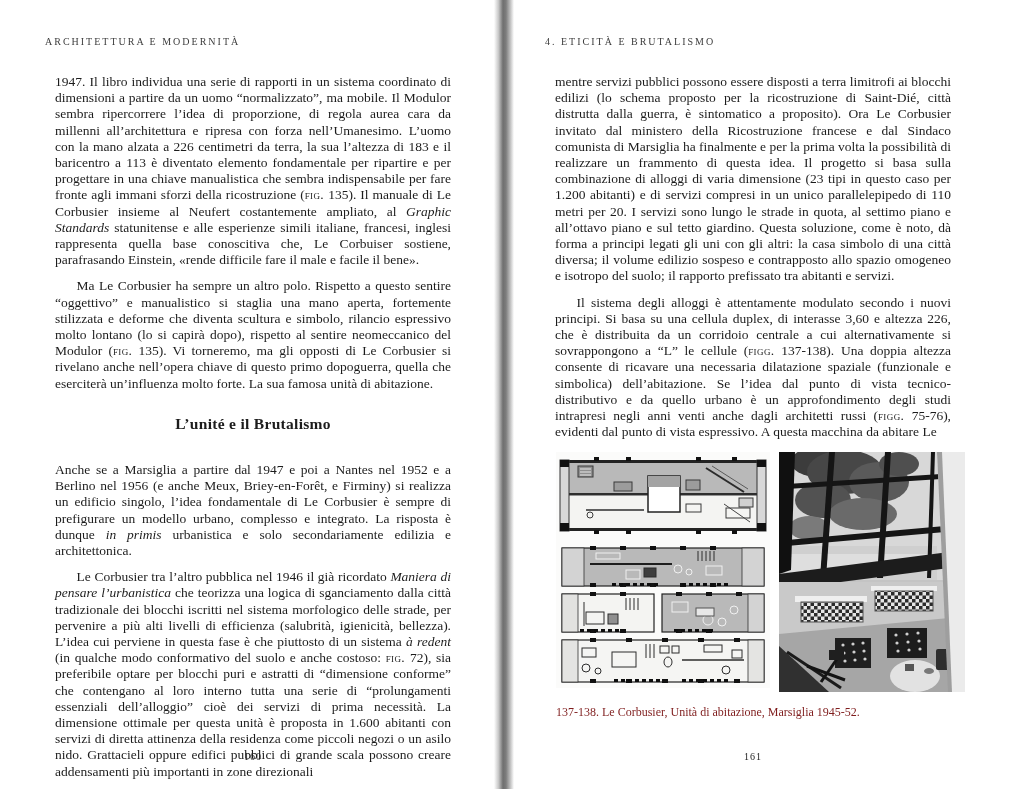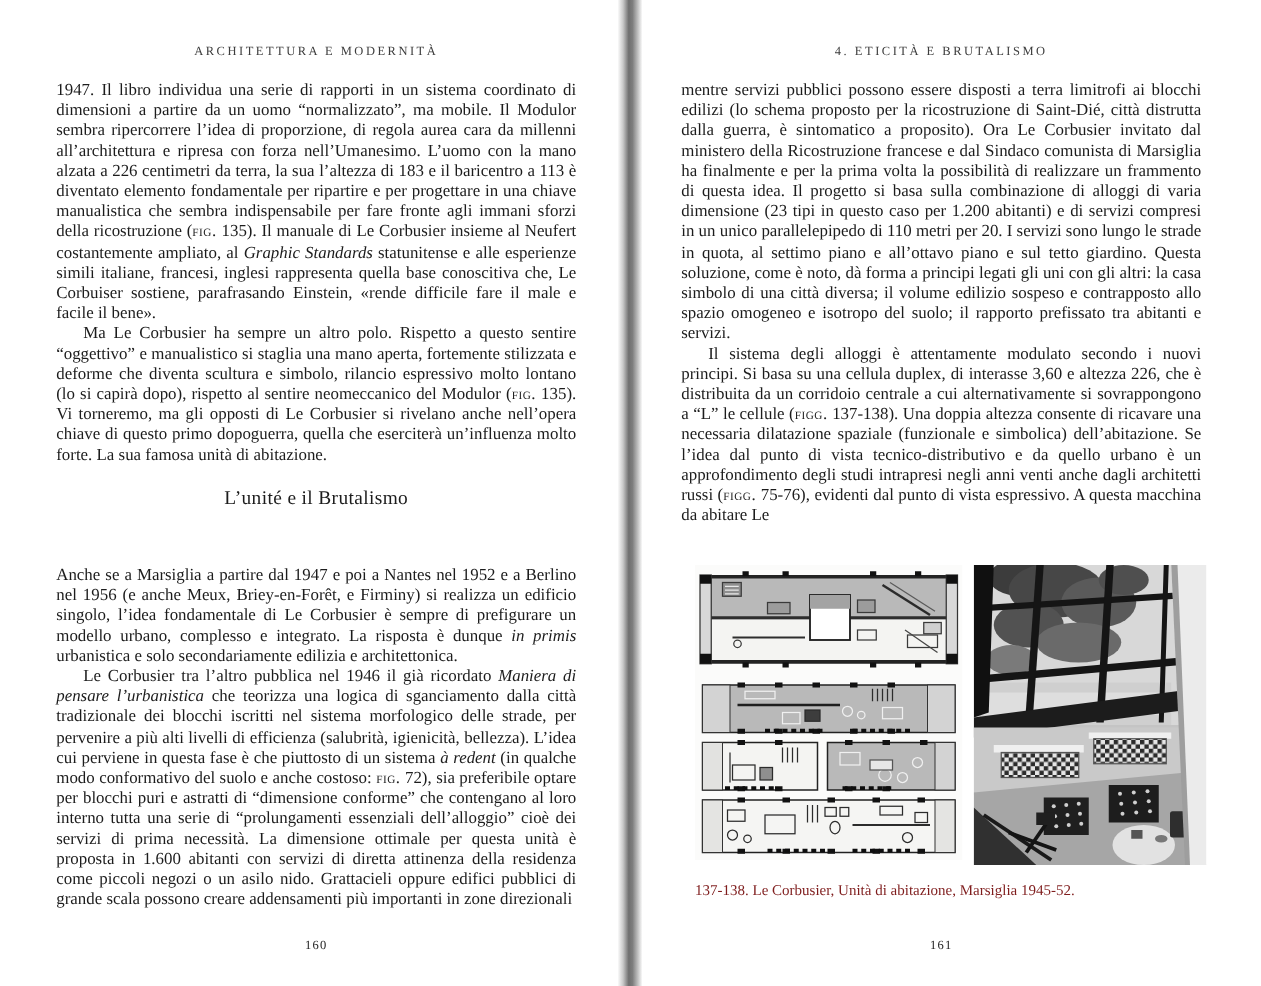--- a/index.html
+++ b/index.html
@@ -3,30 +3,30 @@
 <meta charset="utf-8">
 <style>
   html,body{margin:0;padding:0;background:#ffffff;}
   .sheet{position:relative;width:1009px;height:789px;background:#ffffff;overflow:hidden;
          font-family:"Liberation Serif", serif;color:#1c1c1c;}
   .gutter{position:absolute;left:494px;top:0;width:20px;height:789px;
           background:linear-gradient(to right,#ffffff 0%,#c9c9c9 22%,#6f6f6f 45%,#7d7d7d 60%,#c2c2c2 82%,#ffffff 100%);}
   .page{position:absolute;top:0;width:416px;height:789px;}
   .page.left{left:45px;}
   .page.right{left:545px;}
-  .running-head{position:absolute;top:36px;left:0;width:100%;text-align:center;
+  .running-head{position:absolute;top:36px;left:0;width:100%;text-align:left;
                 font-size:10px;letter-spacing:2px;color:#3d3d3d;white-space:nowrap;}
   .body-block{position:absolute;left:0;width:416px;text-align:justify;
               font-size:13.5px;line-height:16.2px;}
-  .body-block p{margin:0;}
+  .body-block p{margin:10px;}
   .body-block p.indent{text-indent:1.6em;}
   .it{font-style:italic;}
   .sc{font-variant:small-caps;letter-spacing:0.4px;}
-  .section-heading{position:absolute;top:390px;left:0;width:416px;margin:0;text-align:center;
-                   font-size:15.5px;font-weight:normal;letter-spacing:0.3px;}
+  .section-heading{position:absolute;top:415px;left:0;width:416px;margin:0;text-align:center;
+                   font-size:15.5px;font-weight:bold;letter-spacing:0.3px;}
   #left-top{top:64px;}
   #left-bottom{top:452px;}
   #right-body{top:64px;}
   .page-number{position:absolute;top:751px;left:0;width:416px;text-align:center;
                font-size:10px;letter-spacing:1px;color:#222;}
   .figure{position:absolute;}
   .fig-plans{left:11px;top:452px;}
   .fig-photo{left:234px;top:452px;}
   .caption{position:absolute;left:11px;top:705px;width:405px;font-size:12px;color:#7f1d1d;}
 </style>

